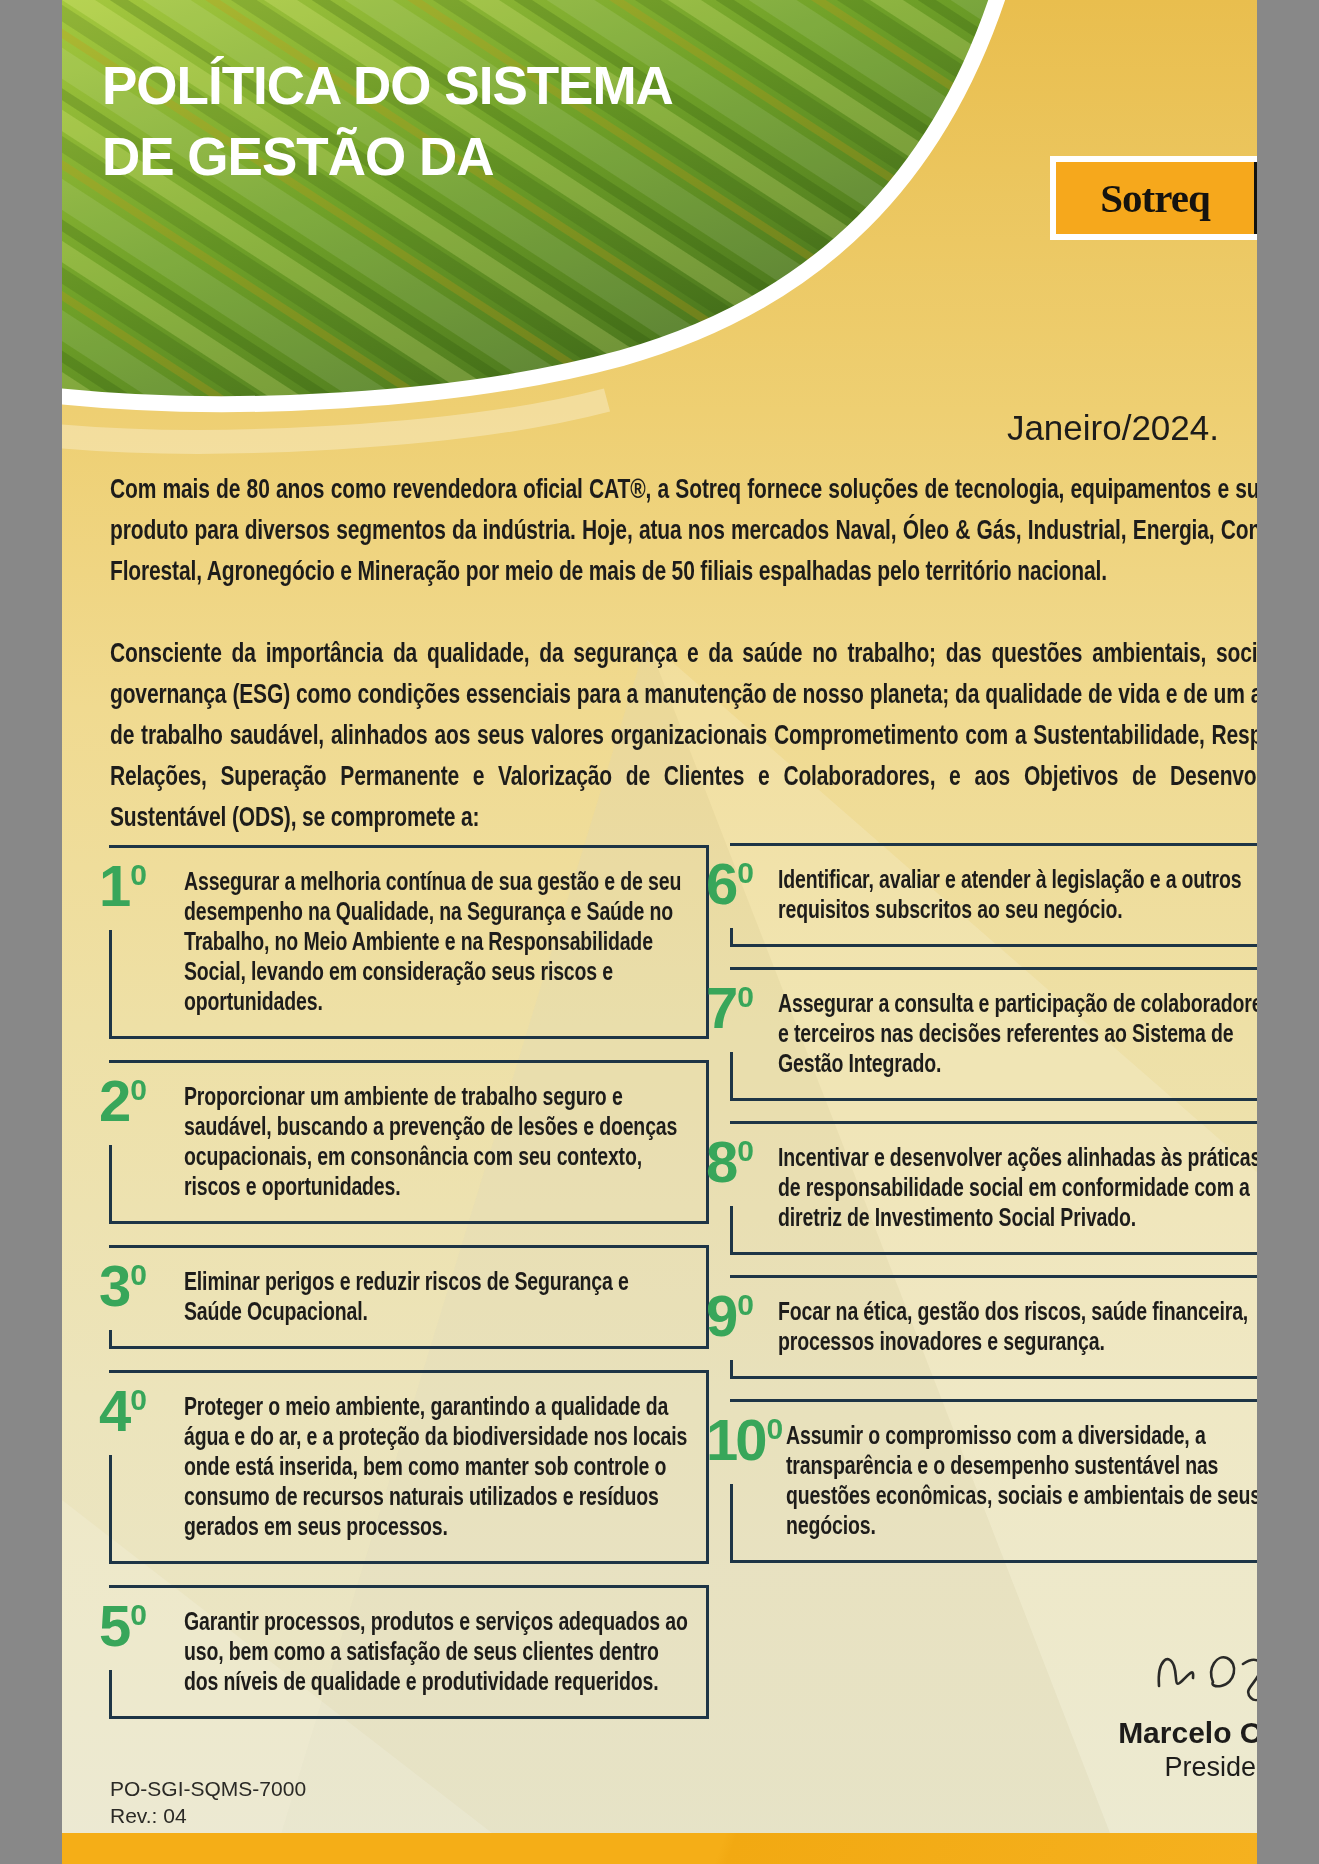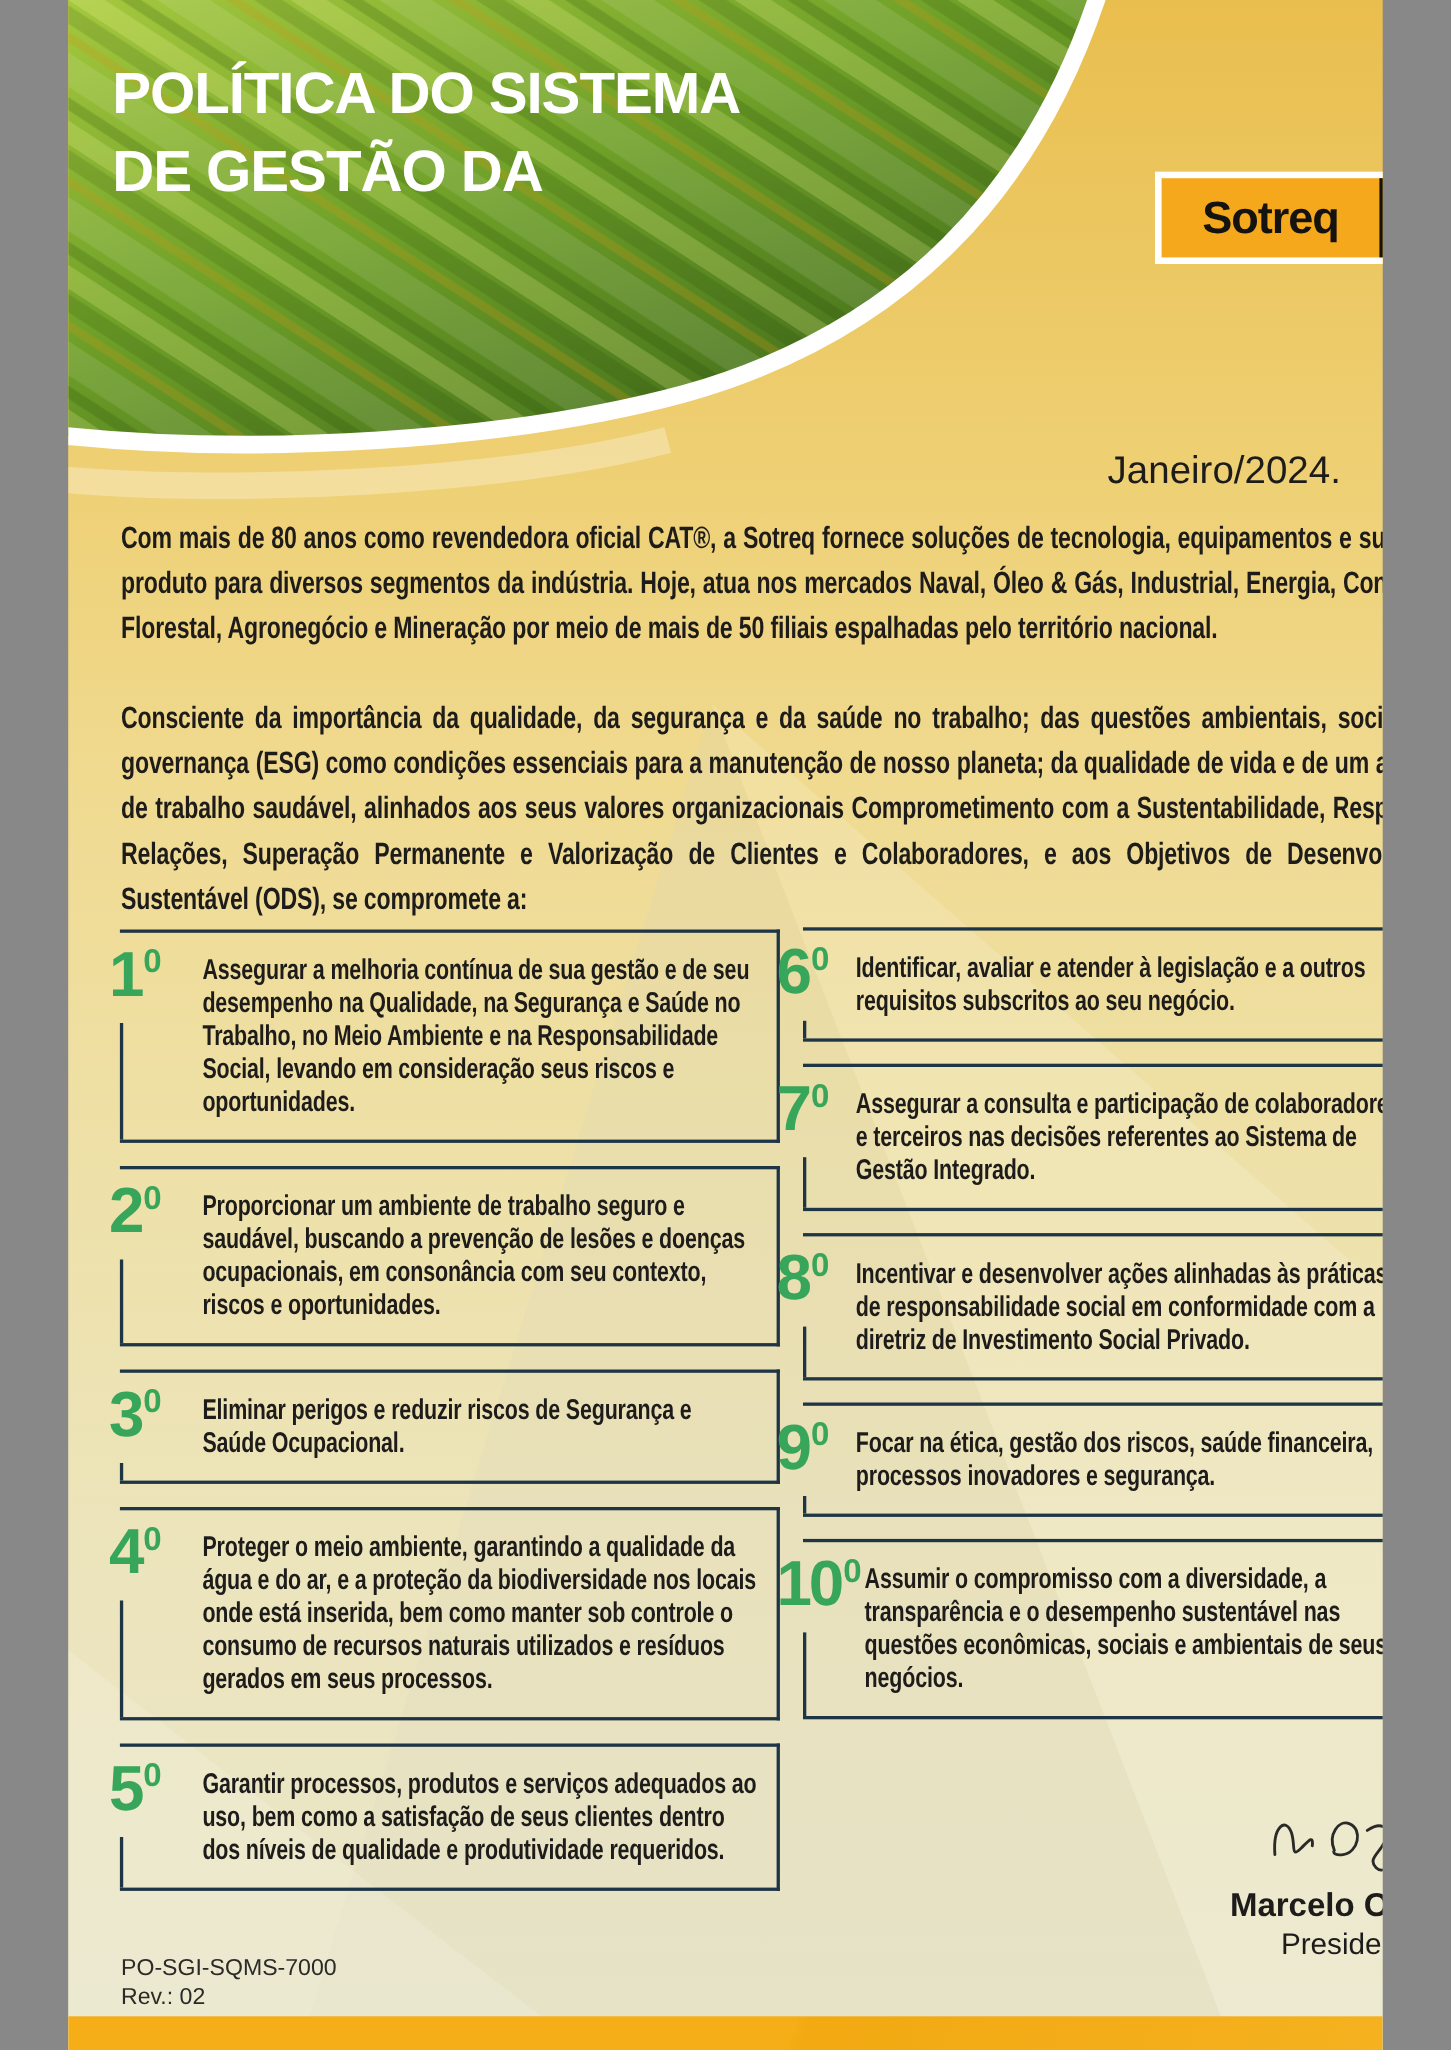--- a/index.html
+++ b/index.html
@@ -12,21 +12,21 @@
   
   .title{
     position:absolute;left:40px;top:50px;width:720px;
     font-size:53px;line-height:71px;font-weight:700;letter-spacing:-1px;color:#ffffff;
   }
   .logo-box{
     position:absolute;left:988px;top:156px;width:296px;height:84px;
     border:6px solid #ffffff;background:#f6a81c;display:flex;box-sizing:border-box;
   }
   .logo-sotreq{flex:1;display:flex;align-items:center;justify-content:center;
-    font-size:41px;font-weight:700;letter-spacing:-1px;color:#15130f;}
+    font-size:41px;font-weight:700;letter-spacing:-1px;color:#15130f;font-family:Liberation Serif, serif;}
   .logo-cat{position:relative;width:86px;background:#131310;display:flex;align-items:flex-end;justify-content:center;}
   .cat-word{color:#ffffff;font-size:33px;font-weight:700;letter-spacing:-2px;}
   .cat-reg{color:#ffffff;font-size:9px;position:absolute;right:3px;top:12px;}
   .cat-tri{position:absolute;left:50%;bottom:9px;transform:translateX(-54%);
     width:0;height:0;border-left:13px solid transparent;border-right:13px solid transparent;border-bottom:12px solid #ffc72c;}
   .date{position:absolute;right:38px;top:408px;font-size:35px;font-weight:400;}
   
   .para{position:absolute;left:48px;width:1232px;}
   .para-inner{width:133.3%;transform:scaleX(0.75);transform-origin:0 0;
     text-align:justify;font-size:28px;line-height:41px;font-weight:700;letter-spacing:-0.2px;}
@@ -200,21 +200,21 @@
         <div class="num">
           <span>10</span>
           <span class="ord">0</span>
         </div>
         <div class="itext">Assumir o compromisso com a diversidade, a transparência e o desempenho sustentável nas questões econômicas, sociais e ambientais de seus negócios.</div>
       </div>
     </div>
 
   <div class="doc-meta">
     <div>PO-SGI-SQMS-7000</div>
-    <div>Rev.: 02</div>
+    <div>Rev.: 04</div>
   </div>
 
   <svg class="sig-scribble" width="160" height="78" viewBox="0 0 160 78">
     <path d="M12,44 C10,18 22,10 27,24 C31,36 26,48 36,38 C43,31 47,26 46,36" fill="none" stroke="#2a2a28" stroke-width="2.6" stroke-linecap="round"></path>
     <path d="M66,40 C60,26 70,12 80,16 C92,21 88,42 74,44 C68,45 64,43 66,40 Z" fill="none" stroke="#2a2a28" stroke-width="2.6" stroke-linecap="round"></path>
     <path d="M96,22 C108,14 118,18 112,32 C107,43 96,48 104,56 C110,62 120,54 116,44 C113,36 120,48 112,68" fill="none" stroke="#2a2a28" stroke-width="2.6" stroke-linecap="round"></path>
   </svg>
   <div class="sig-name">Marcelo Orberg</div>
   <div class="sig-role">Presidente</div>
 

